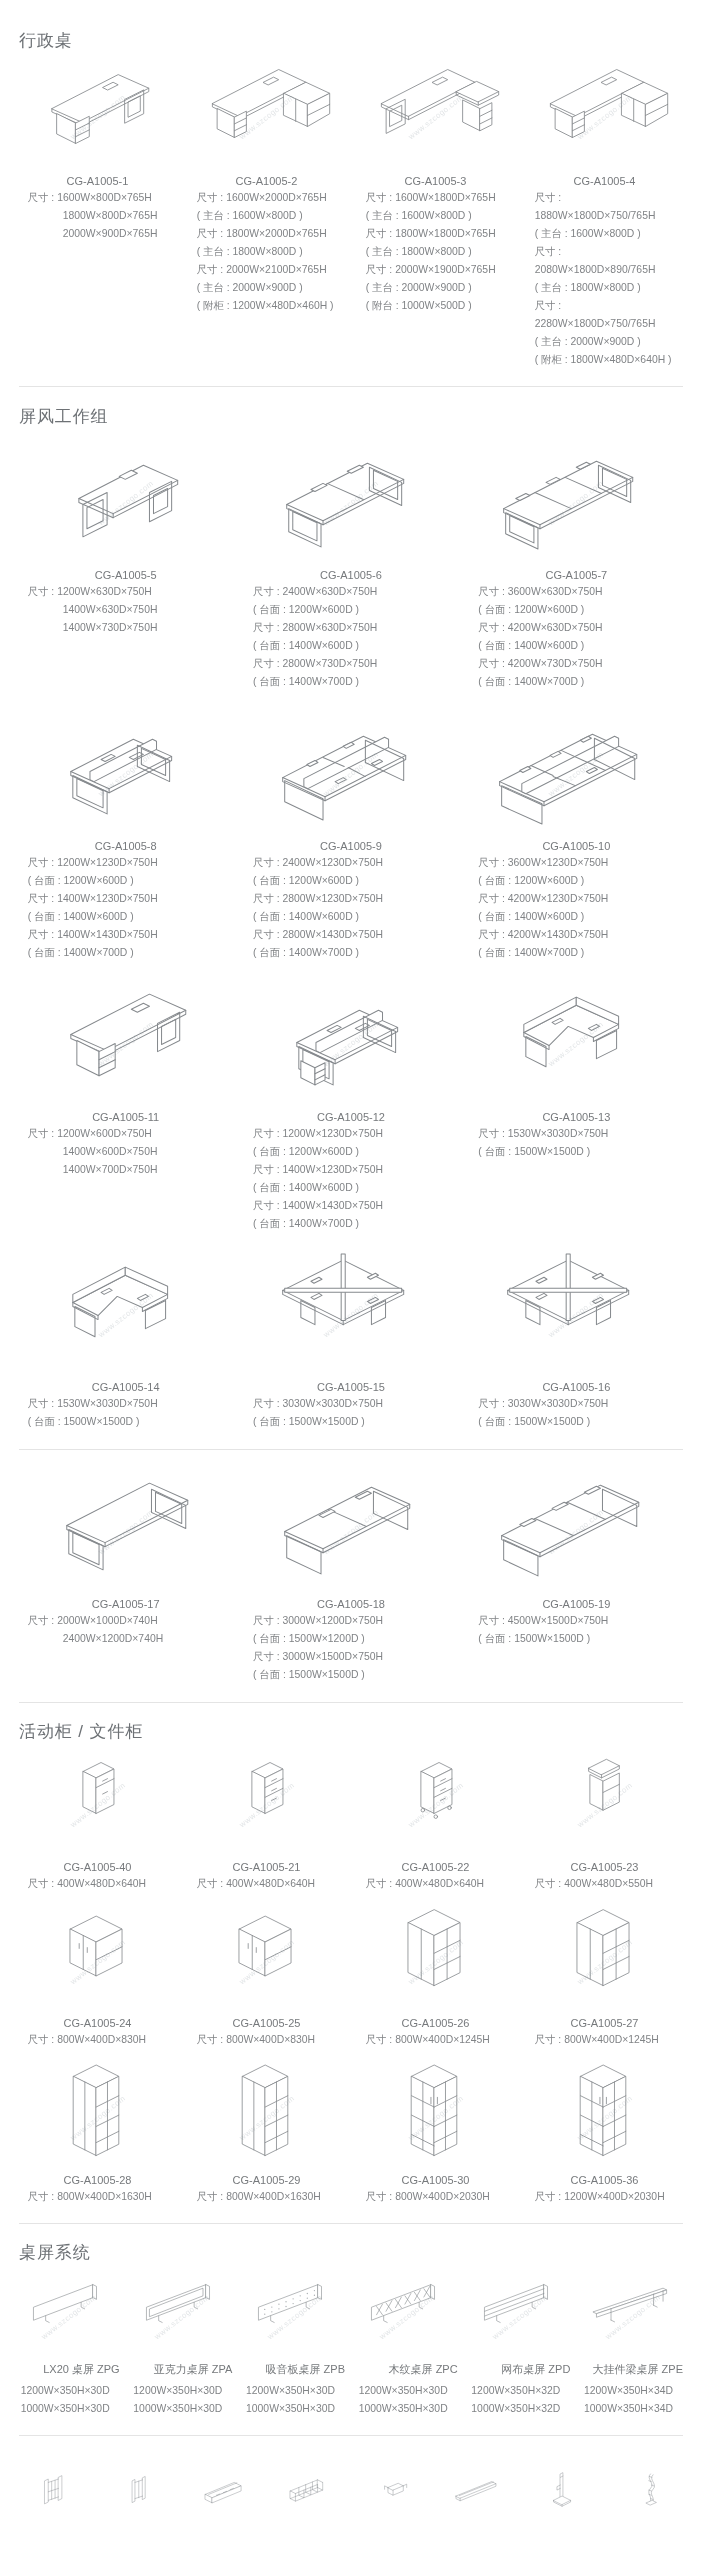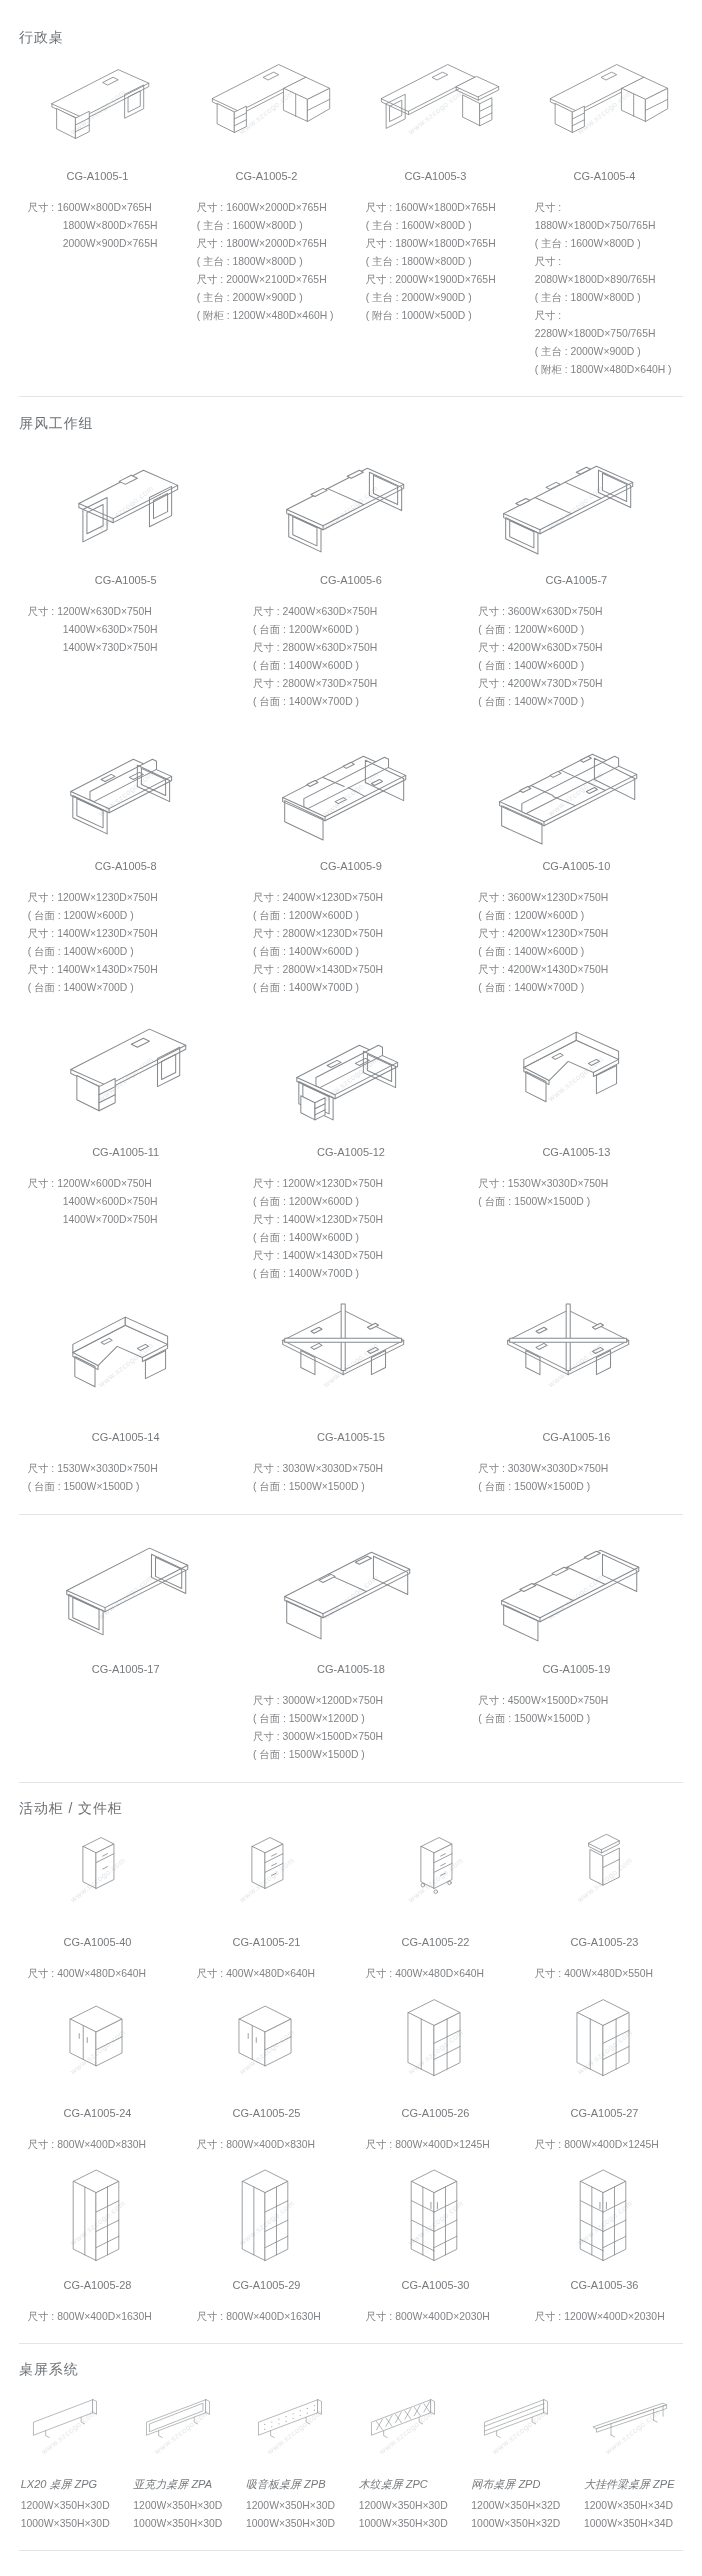--- a/index.html
+++ b/index.html
@@ -4,21 +4,21 @@
 <style>
   html,body{margin:0;padding:0;background:#ffffff;}
   .page{
     width:702px;min-height:2576px;box-sizing:border-box;
     padding:12px 19px 52px;background:#fff;
     font-family:"Liberation Sans","DejaVu Sans",sans-serif;
     color:#7b7f83;
   }
   .sec{padding:7px 0 17.3px;}
   .sec + .sec{border-top:0.9px solid #e4e4e4;}
-  .sec-title{font-size:14px;font-weight:400;color:#6d7175;margin:10.4px 0 5.2px;letter-spacing:0.9px;}
+  .sec-title{font-size:17px;font-weight:400;color:#6d7175;margin:10.4px 0 5.2px;letter-spacing:0.9px;}
   .grid{display:grid;column-gap:12px;row-gap:15.6px;margin-top:8.7px;}
   .g4{grid-template-columns:repeat(4,1fr);}
   .g3{grid-template-columns:repeat(3,1fr);}
   .g6{grid-template-columns:repeat(6,1fr);}
   .g8{grid-template-columns:repeat(8,1fr);}
   .item{min-width:0;}
   .fig{position:relative;display:flex;align-items:flex-end;justify-content:center;}
   .sec-exec .fig{height:102px;}
   .sec-ws .fig{height:121px;}
   .sec-conf .fig{height:121px;}
@@ -27,23 +27,23 @@
   .sec-wiring .fig{height:83px;}
   .fig svg{width:94%;height:100%;overflow:visible;}
   .icon{stroke:#85898d;fill:none;stroke-width:1;stroke-linejoin:round;stroke-linecap:round;}
   .wm{
     position:absolute;left:50%;top:55%;
     transform:translate(-50%,-50%) rotate(-38deg);
     font-size:7.8px;color:rgba(120,130,140,.22);letter-spacing:0.5px;white-space:nowrap;
     pointer-events:none;
   }
   .code{text-align:center;font-size:11px;color:#76797c;margin-top:12px;}
-  .dims{margin-top:17px;padding-left:8.7px;font-size:10.4px;line-height:18px;color:#808386;}
+  .dims{margin-top:2px;padding-left:8.7px;font-size:10.4px;line-height:18px;color:#808386;}
   .indent .line.cont{padding-left:35px;}
-  .sec-screens .code{text-align:left;padding-left:1.7px;margin-top:8.7px;font-style:italic;}
+  .sec-screens .code{text-align:right;padding-left:1.7px;margin-top:8.7px;}
   .sec-screens .dims{padding-left:1.7px;margin-top:5.2px;}
 </style>
 </head>
 <body>
 
 <svg width="0" height="0" style="position:absolute" aria-hidden="true">
 <defs>
   <g id="desk1">
     <polygon fill="#fff" points="26,56 104,16 140,32 62,72"></polygon>
     <polyline points="26,56 26,60 62,76 140,36 140,32"></polyline>
@@ -692,20 +692,24 @@
   <section class="sec sec-conf indent">
     <div class="grid g3">
         <div class="item">
     <div class="fig">
       <span class="wm">www.szcogo.com</span>
       <svg class="icon" viewBox="0 0 160 120">
               <use href="#conf1"></use>
             </svg>
     </div>
     <div class="code">CG-A1005-17</div>
+    <div class="dims">
+            <div class="line">尺寸 : 2000W×1000D×740H</div>
+            <div class="line cont">2400W×1200D×740H</div>
+          </div>
   </div>
         <div class="item">
     <div class="fig">
       <span class="wm">www.szcogo.com</span>
       <svg class="icon" viewBox="0 0 160 120">
               <use href="#conf2"></use>
             </svg>
     </div>
     <div class="code">CG-A1005-18</div>
     <div class="dims">

